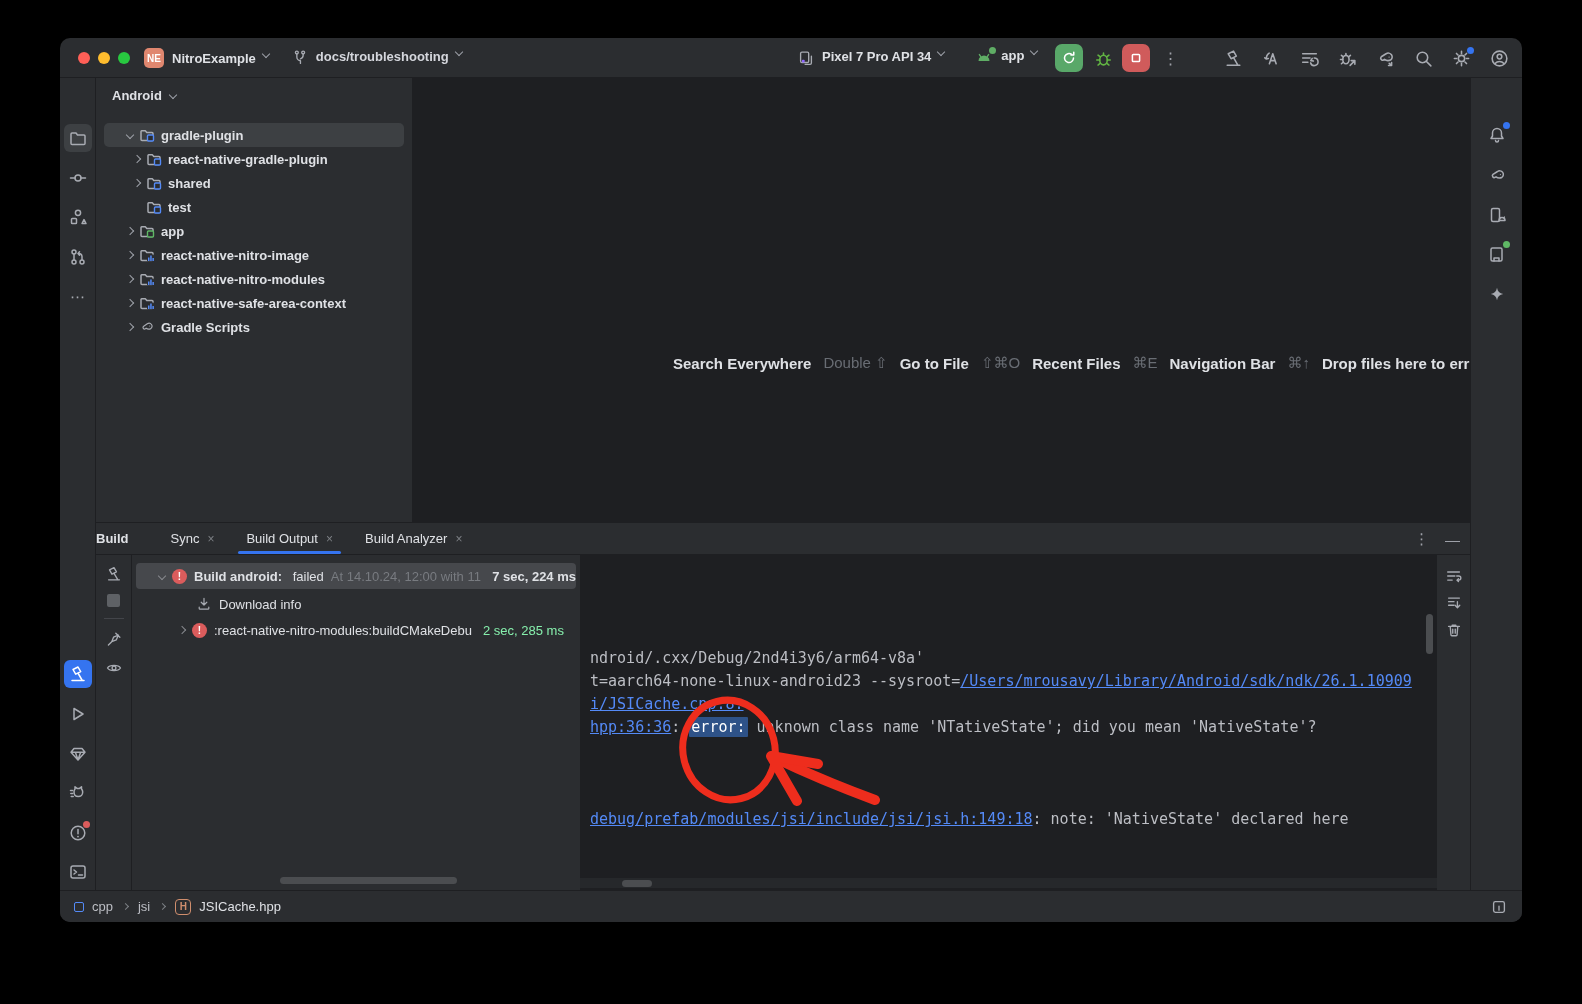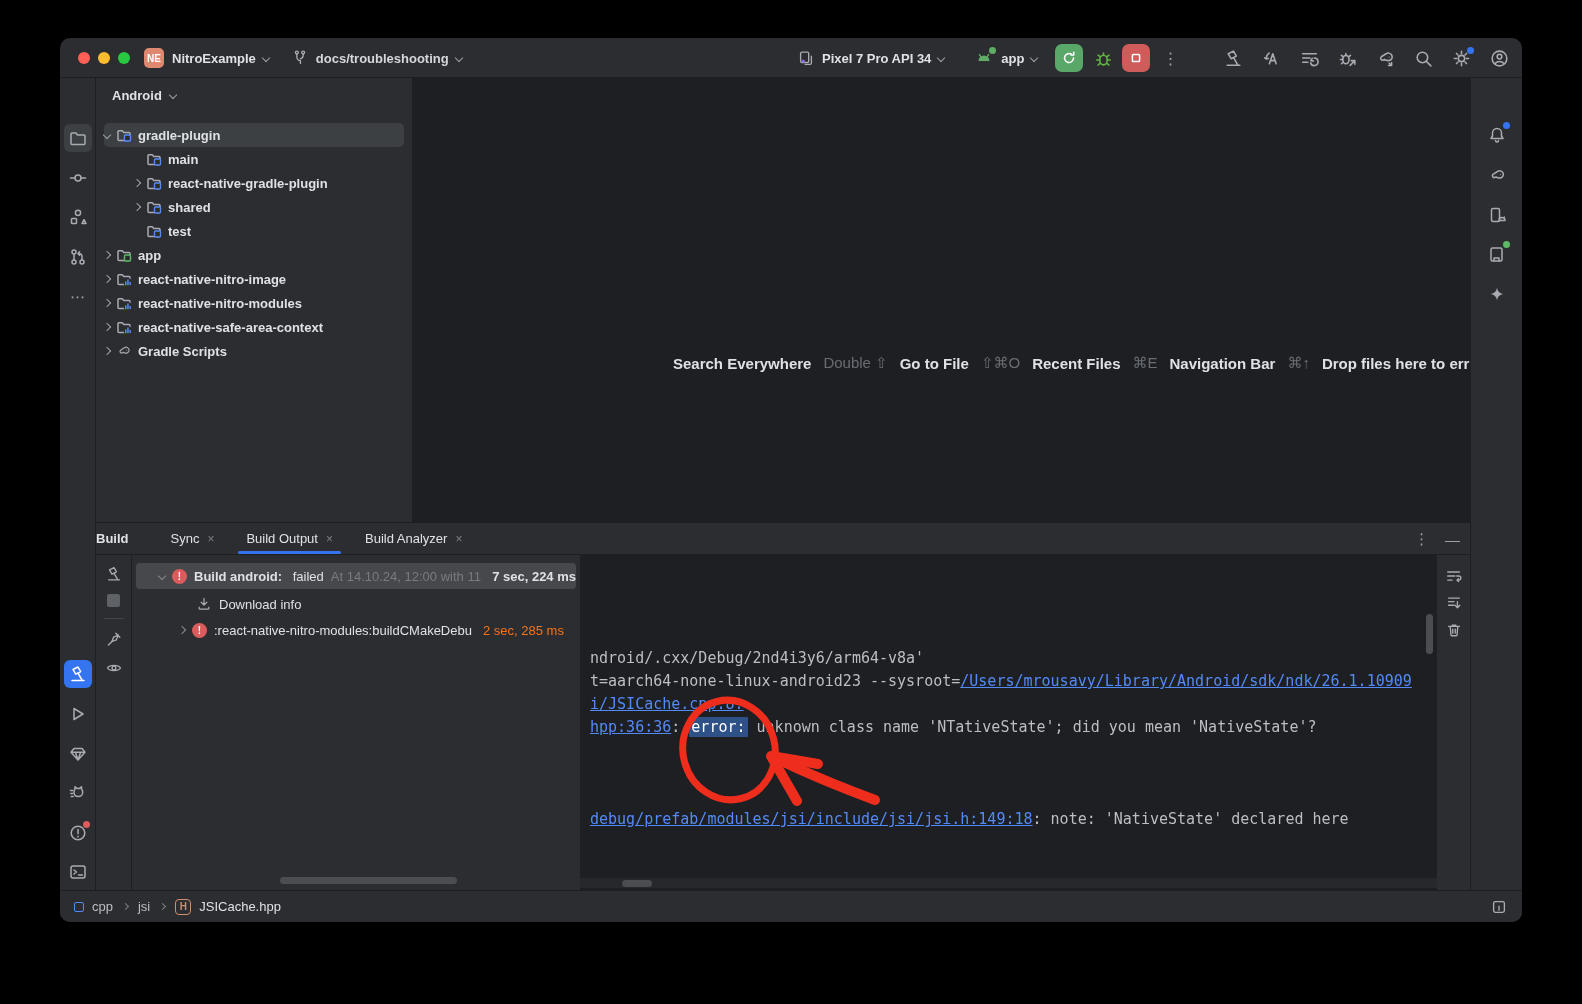--- a/index.html
+++ b/index.html
@@ -7,21 +7,21 @@
   body{background:#000;font-family:"Liberation Sans",sans-serif;position:relative;overflow:hidden;color:#dfe1e5}
   .window{position:absolute;left:60px;top:38px;width:1462px;height:884px;background:#2b2d30;border-radius:10px;overflow:hidden}
 
   
   .titlebar{position:relative;height:40px;border-bottom:1px solid #1e1f22}
   .tl{position:absolute;left:18px;top:14px;display:flex;gap:8px}
   .dot{width:12px;height:12px;border-radius:50%;display:inline-block}
   .dot.red{background:#ff5f57}.dot.yel{background:#febc2e}.dot.grn{background:#28c840}
   .tb-left{position:absolute;left:84px;top:0;height:40px;display:flex;align-items:center;gap:8px}
   .ne-badge{width:20px;height:20px;border-radius:5px;background:#e0876f;color:#fff;font-size:10px;font-weight:700;display:flex;align-items:center;justify-content:center}
-  .tb-item{display:flex;align-items:center;gap:7px;background:none;border:0;color:#dfe1e5;font-size:13px;font-weight:600;font-family:inherit;cursor:default}
+  .tb-item{display:flex;align-items:flex-start;gap:7px;background:none;border:0;color:#dfe1e5;font-size:13px;font-weight:600;font-family:inherit;cursor:default}
   .tb-item .dim{color:#d5d7dd;font-weight:600}
   .cv{width:6px;height:6px;border-right:1.5px solid #9da0a8;border-bottom:1.5px solid #9da0a8;transform:rotate(-45deg);flex:none;display:inline-block}
   .cv.down{transform:rotate(45deg)}
   .tb-center{position:absolute;left:737px;top:0;height:40px;display:flex;align-items:center}
   .tb-right{position:absolute;right:12px;top:0;height:40px;display:flex;align-items:center;gap:17px}
   .ic{fill:none;stroke:#a8abb2;stroke-width:1.5;stroke-linecap:round;stroke-linejoin:round}
   .tb-right .icbtn,.icbtn{background:none;border:0;position:relative;display:flex;align-items:center;justify-content:center;cursor:default}
   .sqbtn{width:28px;height:28px;border-radius:7px;border:0;display:flex;align-items:center;justify-content:center;cursor:default}
   .run-btn{background:#59a869;margin-left:18px}
   .stop-btn{background:#d05b5b;margin-left:8px}
@@ -35,21 +35,21 @@
   .left-strip .strip-btn{left:4px}
   .right-strip .strip-btn{left:12px}
   .strip-btn.sel-gray{background:#3d4043}
   .strip-btn.sel-blue{background:#3574f0}
   .strip-btn.sel-blue .ic{stroke:#fff}
 
   
   .project-panel{position:absolute;left:36px;top:40px;width:316px;height:444px;background:#2b2d30}
   .pp-header{display:flex;align-items:center;gap:8px;height:34px;padding-left:16px;font-size:13px;font-weight:700}
   .pt-rows{position:absolute;left:0;top:45px;right:0}
-  .pt-row{display:flex;align-items:center;height:24px;margin:0 8px;padding-left:0;gap:6px;border-radius:5px;cursor:default}
+  .pt-row{display:flex;align-items:center;height:24px;margin:0 8px;padding-left:23px;gap:6px;border-radius:5px;cursor:default}
   .pt-row.child{padding-left:30px}
   .pt-row.sel{background:#3d4043}
   .pt-label{font-size:13px;font-weight:600;color:#dfe1e5;white-space:nowrap}
   .chsp{width:6px;flex:none}
   .fi{flex:none}
 
   
   .editor{position:absolute;left:352px;top:40px;width:1058px;height:444px;background:#1e1f22}
   .shortcuts{position:absolute;left:261px;top:273px;display:flex;flex-direction:row;gap:12px}
   .sc-row{display:flex;align-items:center;height:24px;gap:12px;white-space:nowrap}
@@ -72,21 +72,21 @@
   .stop-sq{width:13px;height:13px;background:#5e6165;border-radius:2px}
 
   .bo-tree{position:absolute;left:36px;top:32px;width:448px;bottom:0;background:#2b2d30;overflow:hidden}
   .bt-row{position:absolute;left:4px;right:4px;height:26px;display:flex;align-items:center;gap:7px;font-size:13px;border-radius:4px;cursor:default}
   .bt-row .cv{border-color:#87898e}
   .err-badge{width:15px;height:15px;border-radius:50%;background:#db5c5c;color:#fff;font-size:10px;font-weight:700;display:flex;align-items:center;justify-content:center;flex:none}
   .bt-bold{font-weight:700;white-space:pre}
   .bt-norm{white-space:pre}
   .bt-meta{color:#787b80;white-space:nowrap;overflow:hidden;flex:1}
   .bt-dur{font-weight:700;white-space:nowrap;margin-left:4px}
-  .bt-dur.gray{font-weight:400;color:#f97316}
+  .bt-dur.gray{font-weight:400;color:#86efac}
   .hscroll{position:absolute;height:7px;border-radius:4px;background:#4b4d50}
 
   .bo-console{position:absolute;left:484px;top:32px;width:857px;bottom:0;background:#1e1f22;overflow:hidden}
   .clines{position:absolute;left:10px;top:92px;right:0;font-family:"DejaVu Sans Mono",monospace;font-size:15px;line-height:23px;color:#bcbec4}
   .cline{white-space:pre;height:23px}
   .clink{color:#548af7;text-decoration:underline;cursor:pointer}
   .err-tok{background:#2e5288;color:#fff;padding:1px 2px;border-radius:1px}
   .con-track{position:absolute;left:0;right:0;bottom:2px;height:10px;background:#26282b}
   .vthumb{position:absolute;width:7px;border-radius:4px;background:#4b4d50}
 
@@ -307,28 +307,20 @@
       <span class="cv down"></span>
     </div>
     <div class="pt-rows">
       <div class="pt-row sel">
         <span class="cv down"></span>
         <svg class="fi" width="16" height="16" viewBox="0 0 16 16">
             <path class="ic" d="M2 4.5 v8 a1 1 0 0 0 1 1 h10 a1 1 0 0 0 1-1 V6.5 a1 1 0 0 0 -1-1 H7.8 L6.3 3.8 H3 a1 1 0 0 0 -1 .7 z"></path>
             <rect x="8.5" y="8" width="6" height="6" rx="1" fill="#2b2d30" stroke="#548af7" stroke-width="1.4"></rect>
           </svg>
         <span class="pt-label">gradle-plugin</span>
-      </div>
-      <div class="pt-row child">
-        <span class="chsp"></span>
-        <svg class="fi" width="16" height="16" viewBox="0 0 16 16">
-            <path class="ic" d="M2 4.5 v8 a1 1 0 0 0 1 1 h10 a1 1 0 0 0 1-1 V6.5 a1 1 0 0 0 -1-1 H7.8 L6.3 3.8 H3 a1 1 0 0 0 -1 .7 z"></path>
-            <rect x="8.5" y="8" width="6" height="6" rx="1" fill="#2b2d30" stroke="#548af7" stroke-width="1.4"></rect>
-          </svg>
-        <span class="pt-label">main</span>
       </div>
       <div class="pt-row child">
         <span class="cv"></span>
         <svg class="fi" width="16" height="16" viewBox="0 0 16 16">
             <path class="ic" d="M2 4.5 v8 a1 1 0 0 0 1 1 h10 a1 1 0 0 0 1-1 V6.5 a1 1 0 0 0 -1-1 H7.8 L6.3 3.8 H3 a1 1 0 0 0 -1 .7 z"></path>
             <rect x="8.5" y="8" width="6" height="6" rx="1" fill="#2b2d30" stroke="#548af7" stroke-width="1.4"></rect>
           </svg>
         <span class="pt-label">react-native-gradle-plugin</span>
       </div>
       <div class="pt-row child">

